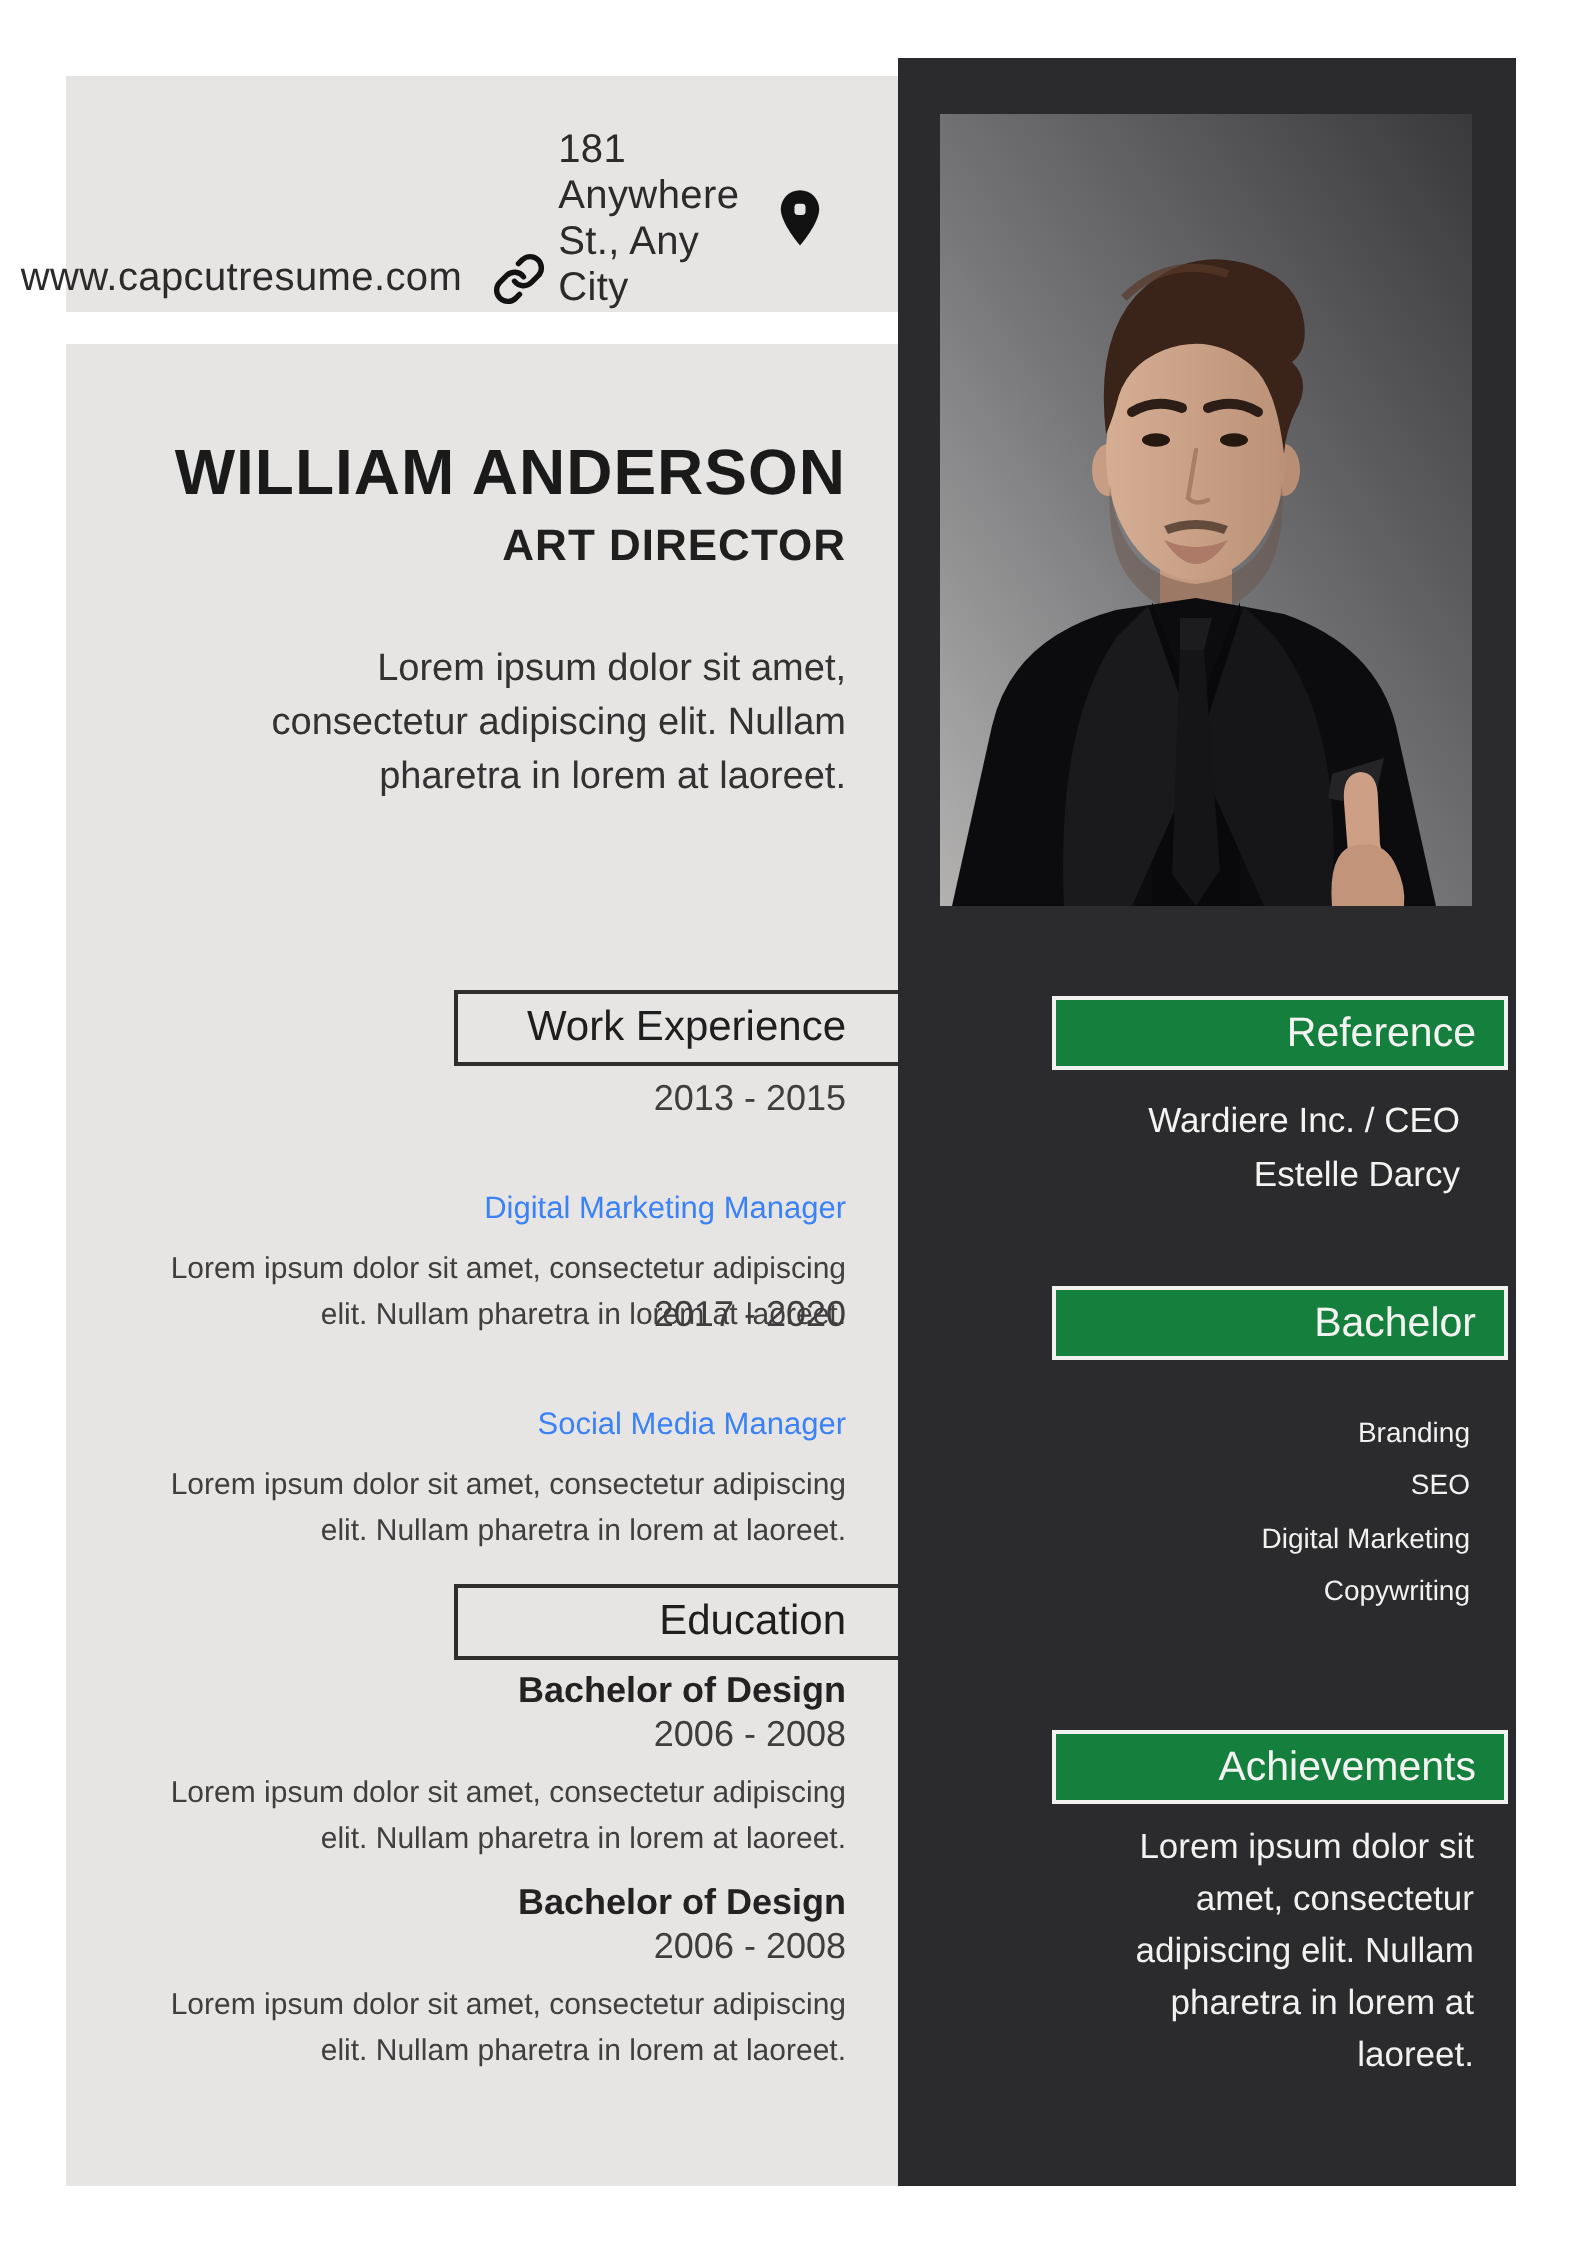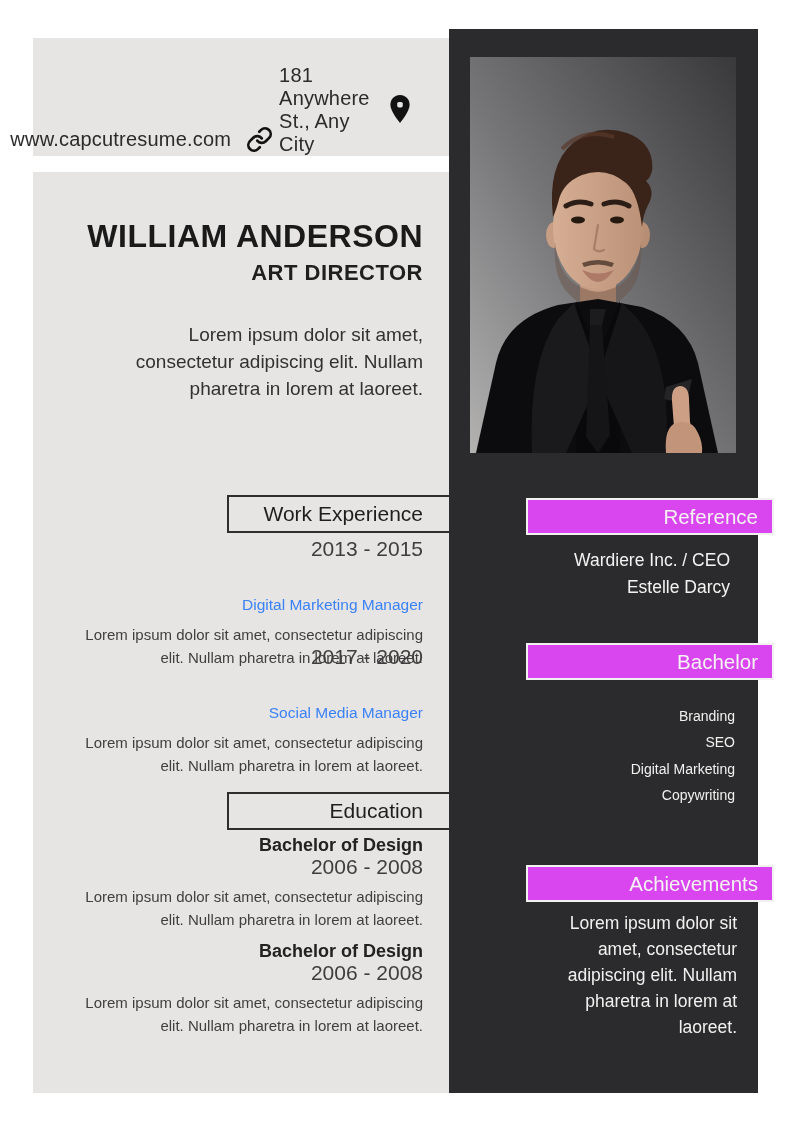--- a/index.html
+++ b/index.html
@@ -34,30 +34,30 @@
   .dark-col { left: 449px; top: 29px; width: 309px; height: 1064px; background: #2b2b2d; z-index: 2; }
 
   
   .sec-box-left { left: 227px; width: 230px; height: 38px; border: 2px solid #2f2e2e;
     text-align: right; padding-right: 32px; line-height: 34px;
     font-size: 21px; font-weight: 500; color: #1f1e1e; z-index: 1; background: #e6e5e4; }
   .sec-work { top: 495px; }
   .sec-edu  { top: 792px; }
 
   
-  .sec-box-right { left: 526px; width: 248px; height: 37px; border: 2px solid #f2f1f0;
+  .sec-box-right { left: 526px; width: 228px; height: 37px; border: 2px solid #f2f1f0;
     text-align: right; padding-right: 14px; line-height: 33px;
-    font-size: 20.5px; font-weight: 500; color: #f4f3f2; z-index: 3; background: #d946ef; }
+    font-size: 20.5px; font-weight: 500; color: #f4f3f2; z-index: 3; background: #15803d; }
   .sec-ref  { top: 498px; }
   .sec-exp  { top: 643px; }
   .sec-ach  { top: 865px; }
 
   
   .entry { width: 340px; text-align: right; z-index: 1; }
-  .entry .date  { font-size: 21px;   line-height: 22px; color: #3f3d3d; }
+  .entry .date  { font-size: 18px;   line-height: 22px; color: #3f3d3d; }
   .entry .role  { font-size: 15.5px; line-height: 22px; color: #3b82f6; font-weight: 500; margin-top: 34px; }
   .entry .degree{ font-size: 18px;   line-height: 22px; color: #232121; font-weight: 600; }
   .entry .desc  { font-size: 15px;   line-height: 22.5px; color: #403e3e; margin-top: 8px; }
   .we-1  { right: 370px; top: 538px; }
   .we-2  { right: 370px; top: 646px; }
   .edu-1 { right: 370px; top: 834px; }
   .edu-2 { right: 370px; top: 940px; }
 
   
   .ref-block { right: 63px; top: 547px; text-align: right; color: #f4f3f2; font-size: 17.5px; line-height: 27px; z-index: 3; }

